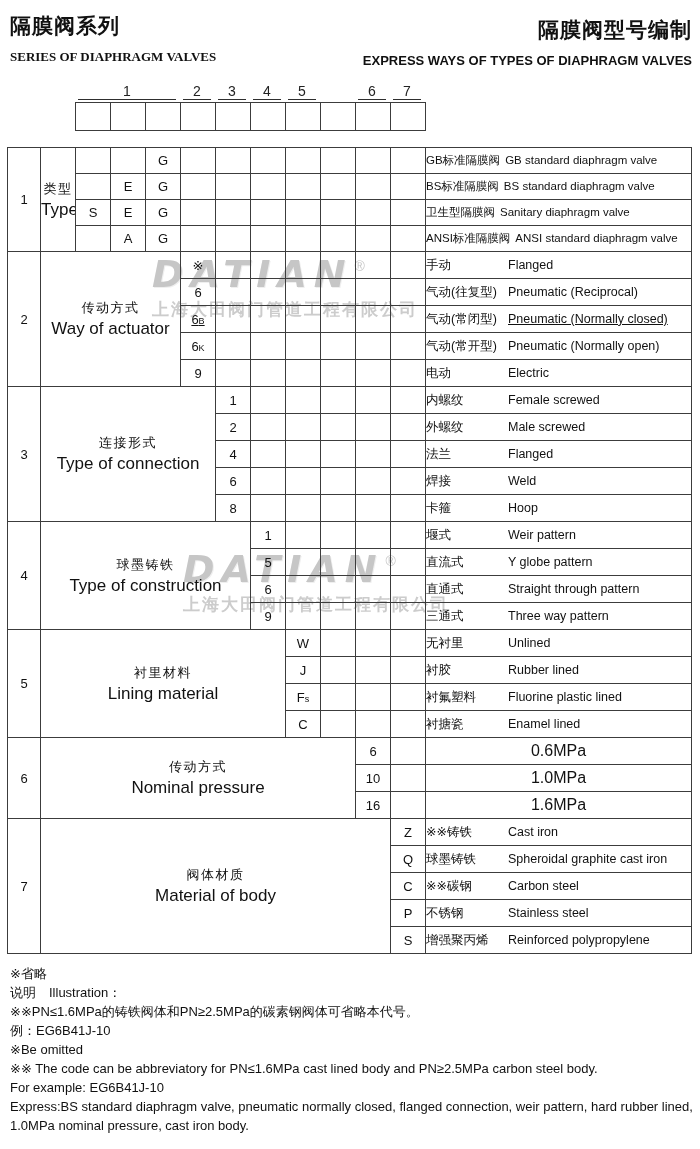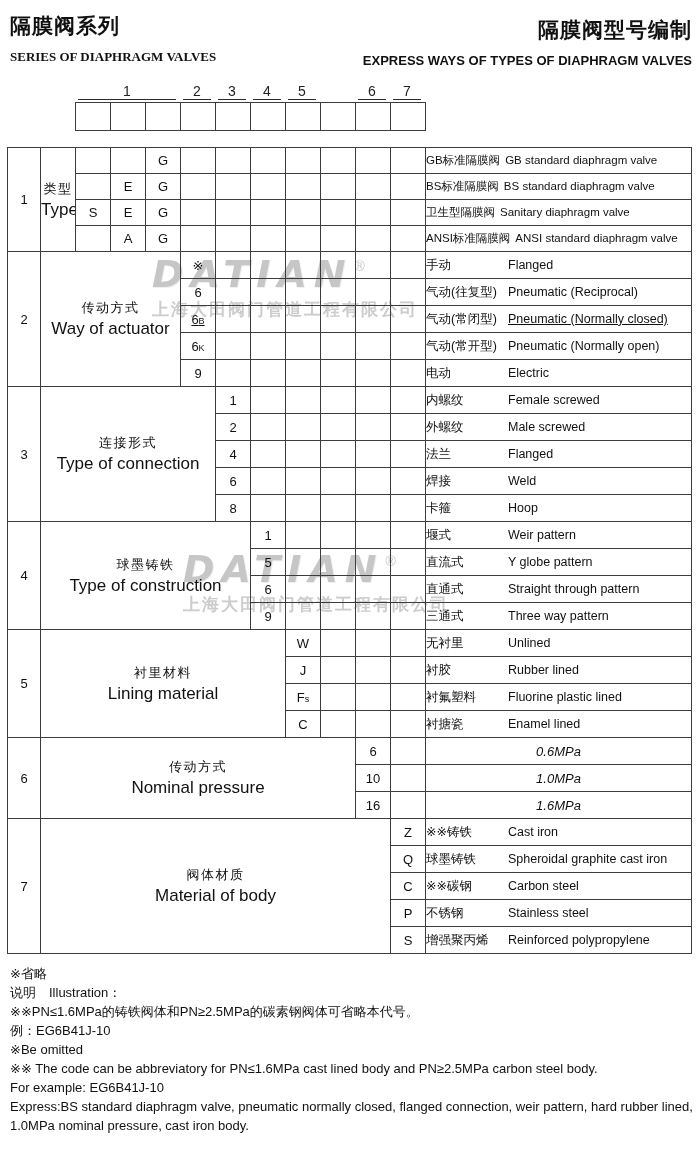--- a/index.html
+++ b/index.html
@@ -43,21 +43,21 @@
   .cat{text-align:center;}
   .cat-zh{font-size:13px;letter-spacing:1.5px;white-space:nowrap;}
   .cat-en{font-size:17px;margin-top:2px;white-space:nowrap;}
   .code{text-align:center;font-size:13px;white-space:nowrap;}
   .csub{font-size:9px;}
   .desc{padding-left:6px;font-size:12.5px;white-space:nowrap;}
   .desc.center{text-align:center;padding-left:0;}
   .desc.r1{font-size:11.5px;margin-left:12px;}
   .dzh{display:inline-block;width:82px;}
   .desc.joined .dzh{width:auto;margin-right:5px;}
-  .dctr{font-size:13px;font-style:italic;}
+  .dctr{font-size:16px;}
   
   .notes{position:absolute;left:10px;top:964px;width:684px;z-index:2;
     font-size:13px;line-height:19px;color:#111;}
   .nline{white-space:normal;}
 </style>
 </head>
 <body>
 
 <div class="sheet">
 

